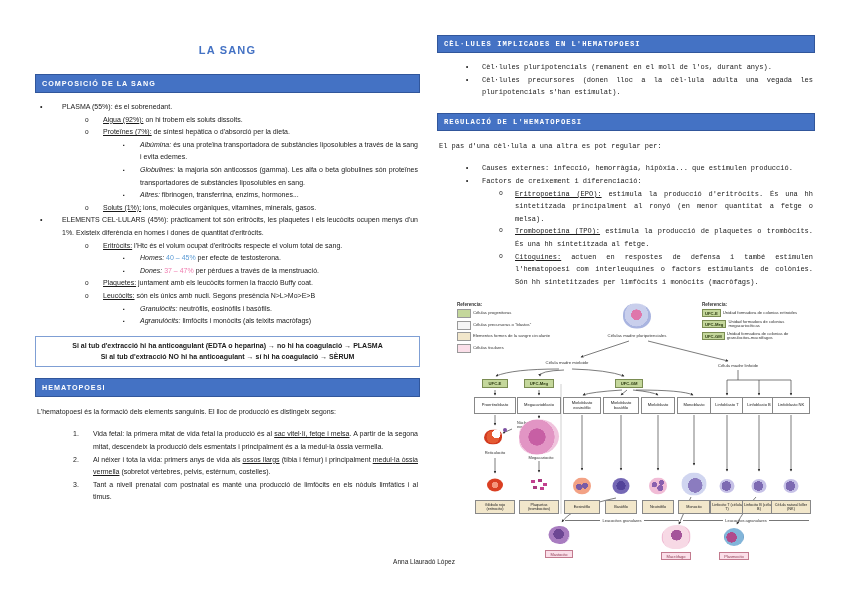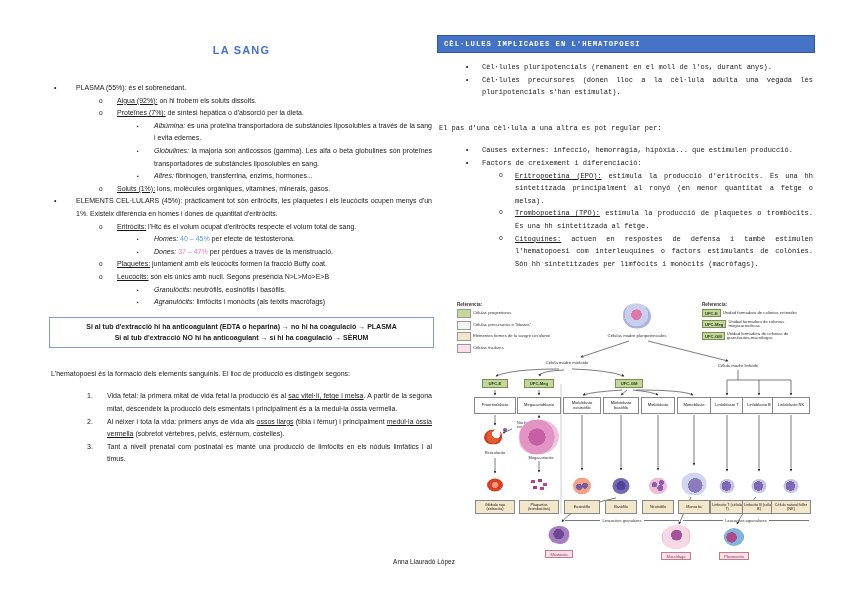--- a/index.html
+++ b/index.html
@@ -1,19 +1,19 @@
 <!DOCTYPE html>
 <html><head>
 <meta charset="utf-8">
 <style>
   html,body{margin:0;padding:0;background:#e9e9e9;}
   .page{position:relative;width:848px;height:599px;background:#ffffff;overflow:hidden;
         font-family:"Liberation Sans","DejaVu Sans",sans-serif;color:#1a1a1a;}
   .col{position:absolute;}
-  .col-left{left:35px;top:40px;width:385px;margin-left:14px;}
+  .col-left{left:35px;top:40px;width:385px;}
   .col-right{left:437px;top:35px;width:378px;font-family:Liberation Mono, monospace;}
   .title{margin:4px 0 18px 0;text-align:center;font-size:11px;font-weight:bold;
          letter-spacing:1.2px;color:#4472c4;}
   .bar{background:#4472c4;border:1px solid #31569b;color:#fff;font-weight:bold;
        font-size:7.2px;letter-spacing:1px;padding:4px 6px;box-sizing:border-box;}
   .gap-s{height:8px;} .gap-m{height:11px;}
   .li{display:flex;font-size:7px;line-height:1.8;}
   .li .mk{flex:none;color:#1a1a1a;}
   .l1 .mk{margin-left:5px;width:22px;}
   .l2 .mk{margin-left:50px;width:18px;font-size:6.5px;}
@@ -100,20 +100,21 @@
   .footer{position:absolute;left:0;right:0;top:558px;text-align:center;font-size:6.5px;color:#222;}
 </style>
 </head>
 <body>
 
 <div class="page">
 
   <div class="col col-left">
     <div class="title">LA SANG</div>
 
+    <div class="bar">COMPOSICIÓ DE LA SANG</div>
     <div class="gap-s"></div>
 
     <div class="li l1">
         <span class="mk mk1"></span>
         <span class="tx">PLASMA (55%): és el sobrenedant.</span>
       </div>
     <div class="li l2">
         <span class="mk mk2"></span>
         <span class="tx"><span class="u">Aigua (92%):</span><span> on hi trobem els soluts dissolts.</span></span>
       </div>
@@ -169,20 +170,21 @@
         <span class="mk mk3"></span>
         <span class="tx"><span class="it">Agranulòcits:</span><span> limfòcits i monòcits (als teixits macròfags)</span></span>
       </div>
 
     <div class="notebox">
       <div>Si al tub d'extracció hi ha anticoagulant (EDTA o heparina) → no hi ha coagulació → PLASMA</div>
       <div>Si al tub d'extracció NO hi ha anticoagulant → sí hi ha coagulació → SÈRUM</div>
     </div>
 
     <div class="gap-m"></div>
+    <div class="bar">HEMATOPOESI</div>
     <div class="para">L'hematopoesi és la formació dels elements sanguinis. El lloc de producció es distingeix segons:</div>
 
     <div class="li ln">
         <span class="mk mkn" data-n="1"></span>
         <span class="tx"><span>Vida fetal: la primera mitat de vida fetal la producció és al </span><span class="u">sac vitel·lí, fetge i melsa</span><span>. A partir de la segona mitat, descendeix la producció dels esmentats i principalment és a la medul·la òssia vermella.</span></span>
       </div>
     <div class="li ln">
         <span class="mk mkn" data-n="2"></span>
         <span class="tx"><span>Al néixer i tota la vida: primers anys de vida als </span><span class="u">ossos llargs</span><span> (tíbia i fèmur) i principalment </span><span class="u">medul·la òssia vermella</span><span> (sobretot vèrtebres, pelvis, estèrnum, costelles).</span></span>
       </div>
@@ -198,20 +200,21 @@
     <div class="li r1">
         <span class="mk mk1"></span>
         <span class="tx">Cèl·lules pluripotencials (remanent en el moll de l'os, durant anys).</span>
       </div>
     <div class="li r1">
         <span class="mk mk1"></span>
         <span class="tx">Cèl·lules precursores (donen lloc a la cèl·lula adulta una vegada les pluripotencials s'han estimulat).</span>
       </div>
 
     <div style="height:14px"></div>
+    <div class="bar">REGULACIÓ DE L'HEMATOPOESI</div>
     <div class="para">El pas d'una cèl·lula a una altra es pot regular per:</div>
 
     <div class="li r1">
         <span class="mk mk1"></span>
         <span class="tx">Causes externes: infecció, hemorràgia, hipòxia... que estimulen producció.</span>
       </div>
     <div class="li r1">
         <span class="mk mk1"></span>
         <span class="tx">Factors de creixement i diferenciació:</span>
       </div>

